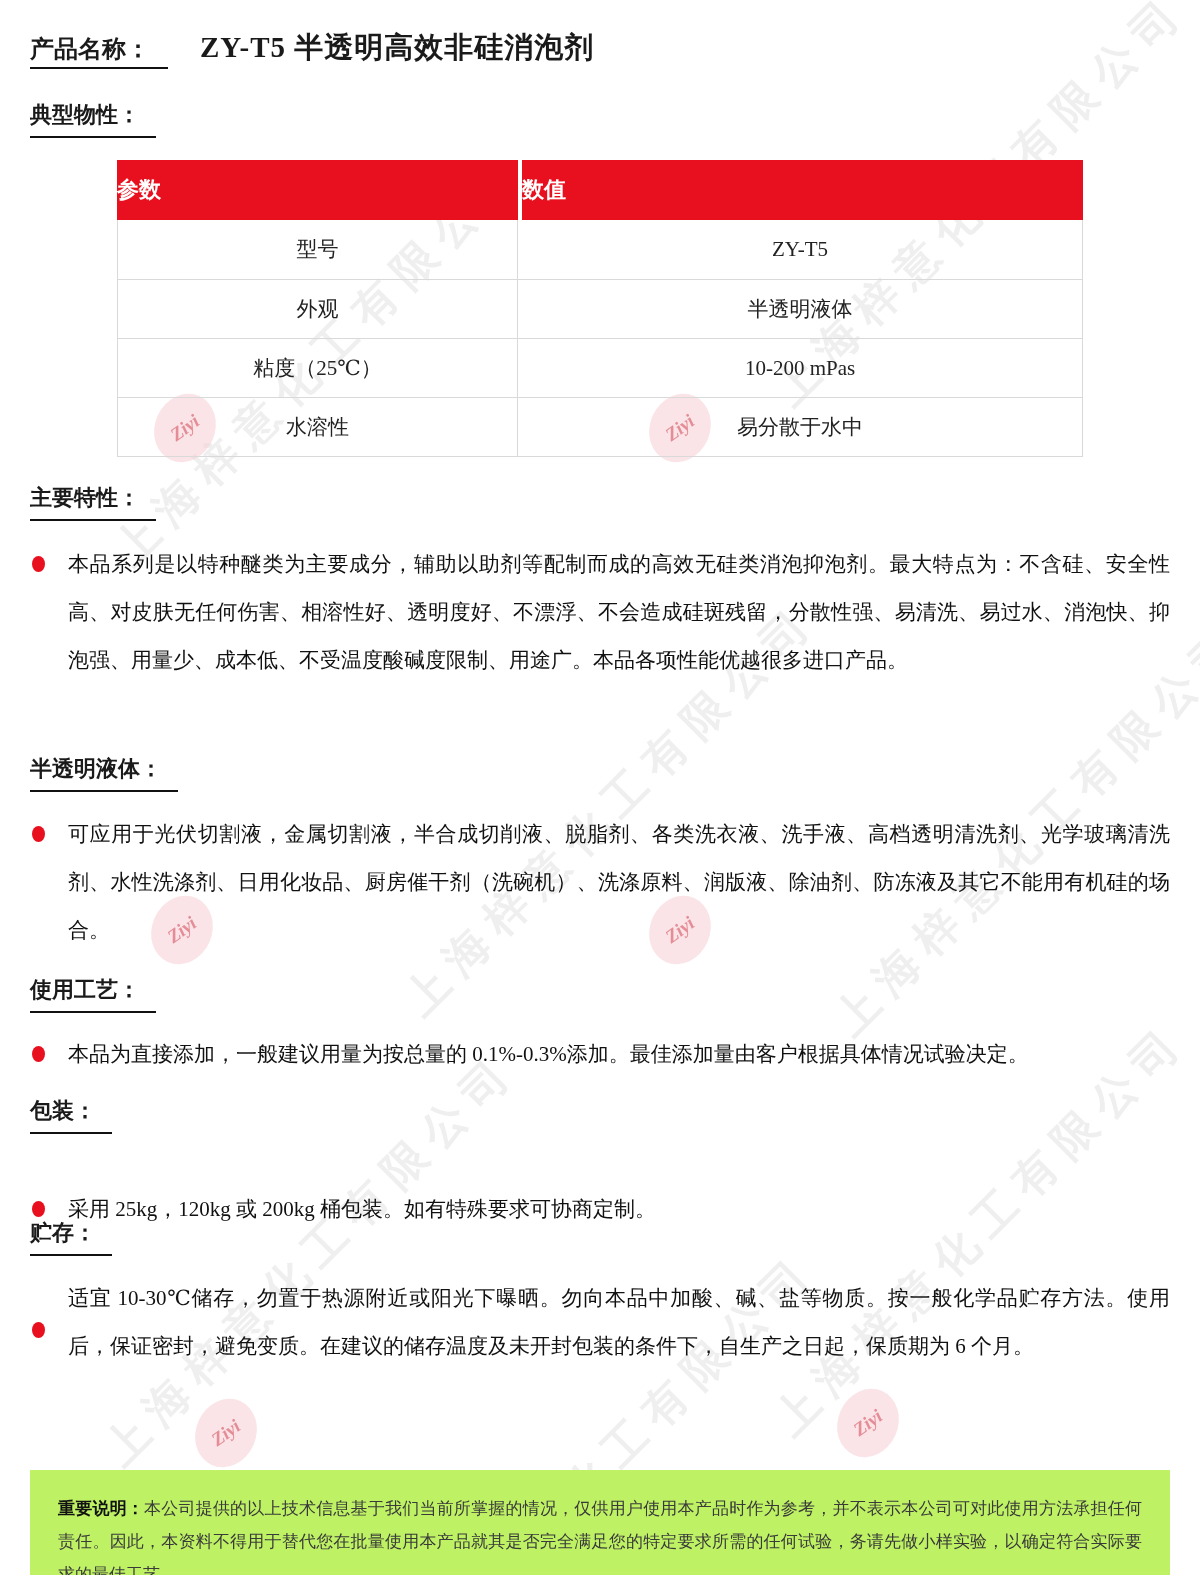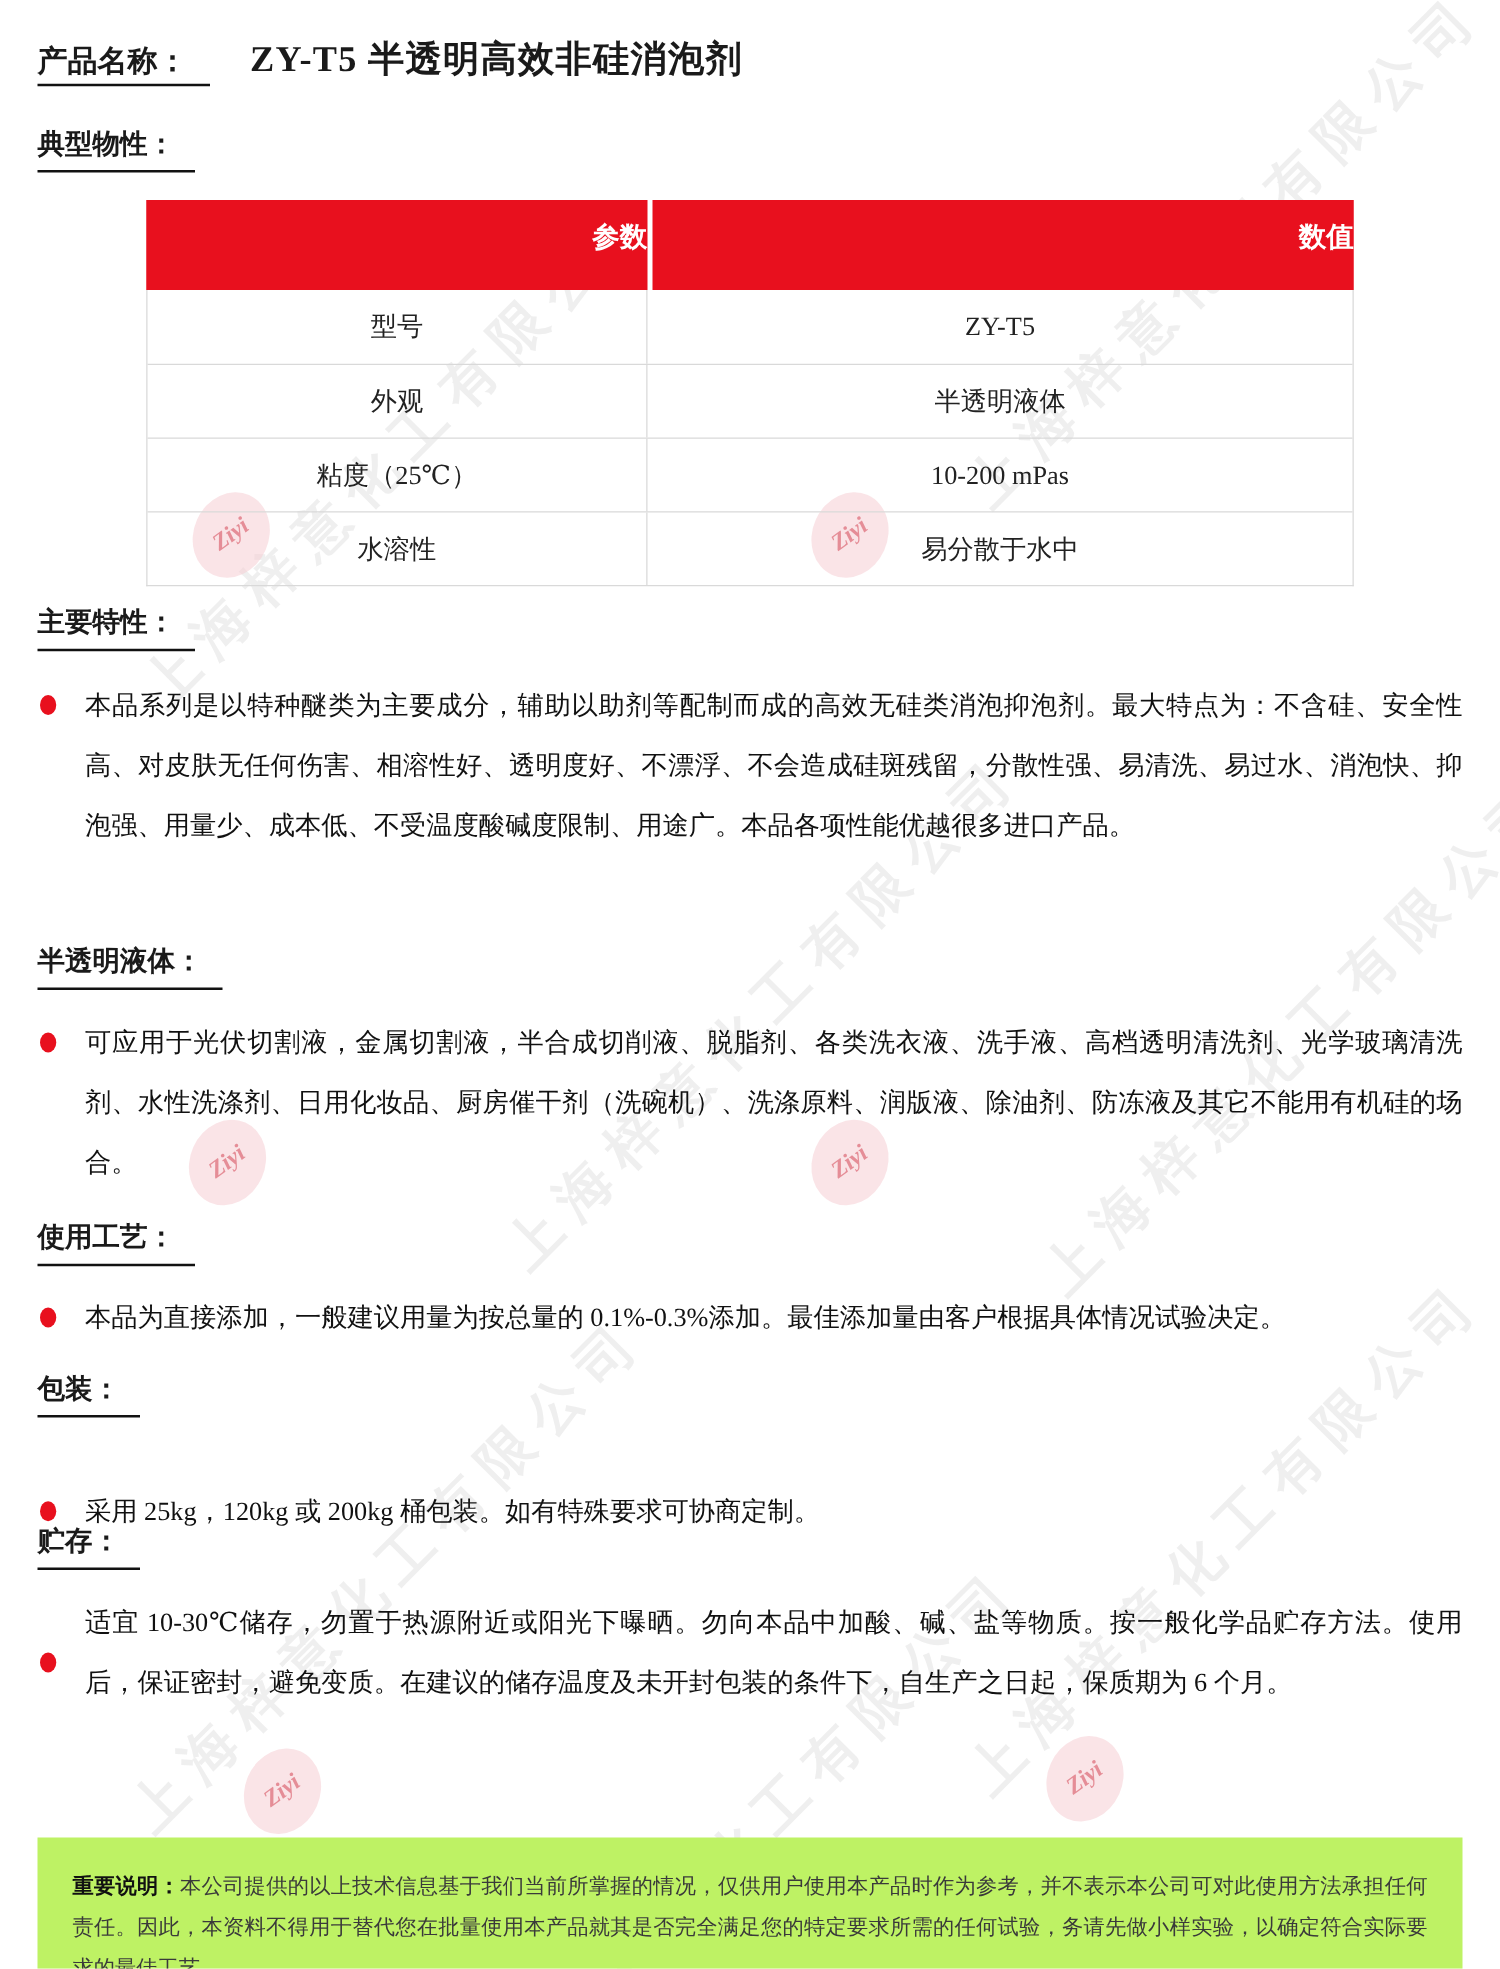--- a/index.html
+++ b/index.html
@@ -60,21 +60,21 @@
     border-bottom:2px solid #111;
     padding:0 16px 6px 0;
     left:30px;
   }
 
   
   .ptable { left:117px; top:160px; width:966px; }
   .thead { display:grid; grid-template-columns:41.5% 1fr; gap:4px; }
   .th {
     background:var(--red); color:#ffffff;
-    height:72px; line-height:60px; text-align:right;
+    height:60px; line-height:60px; text-align:left;
     font-size:22px; font-weight:bold;
     font-family:"Liberation Sans","DejaVu Sans",sans-serif;
   }
   .tbody { border:1px solid #d9d9d9; border-top:none; background:transparent; }
   .tr { display:grid; grid-template-columns:41.5% 1fr; height:59px; border-top:1px solid #d9d9d9; }
   .tr:first-child { border-top:none; }
   .td {
     line-height:58px; text-align:center; font-size:21px; color:#222;
   }
   .td.param { border-right:1px solid #d9d9d9; }

